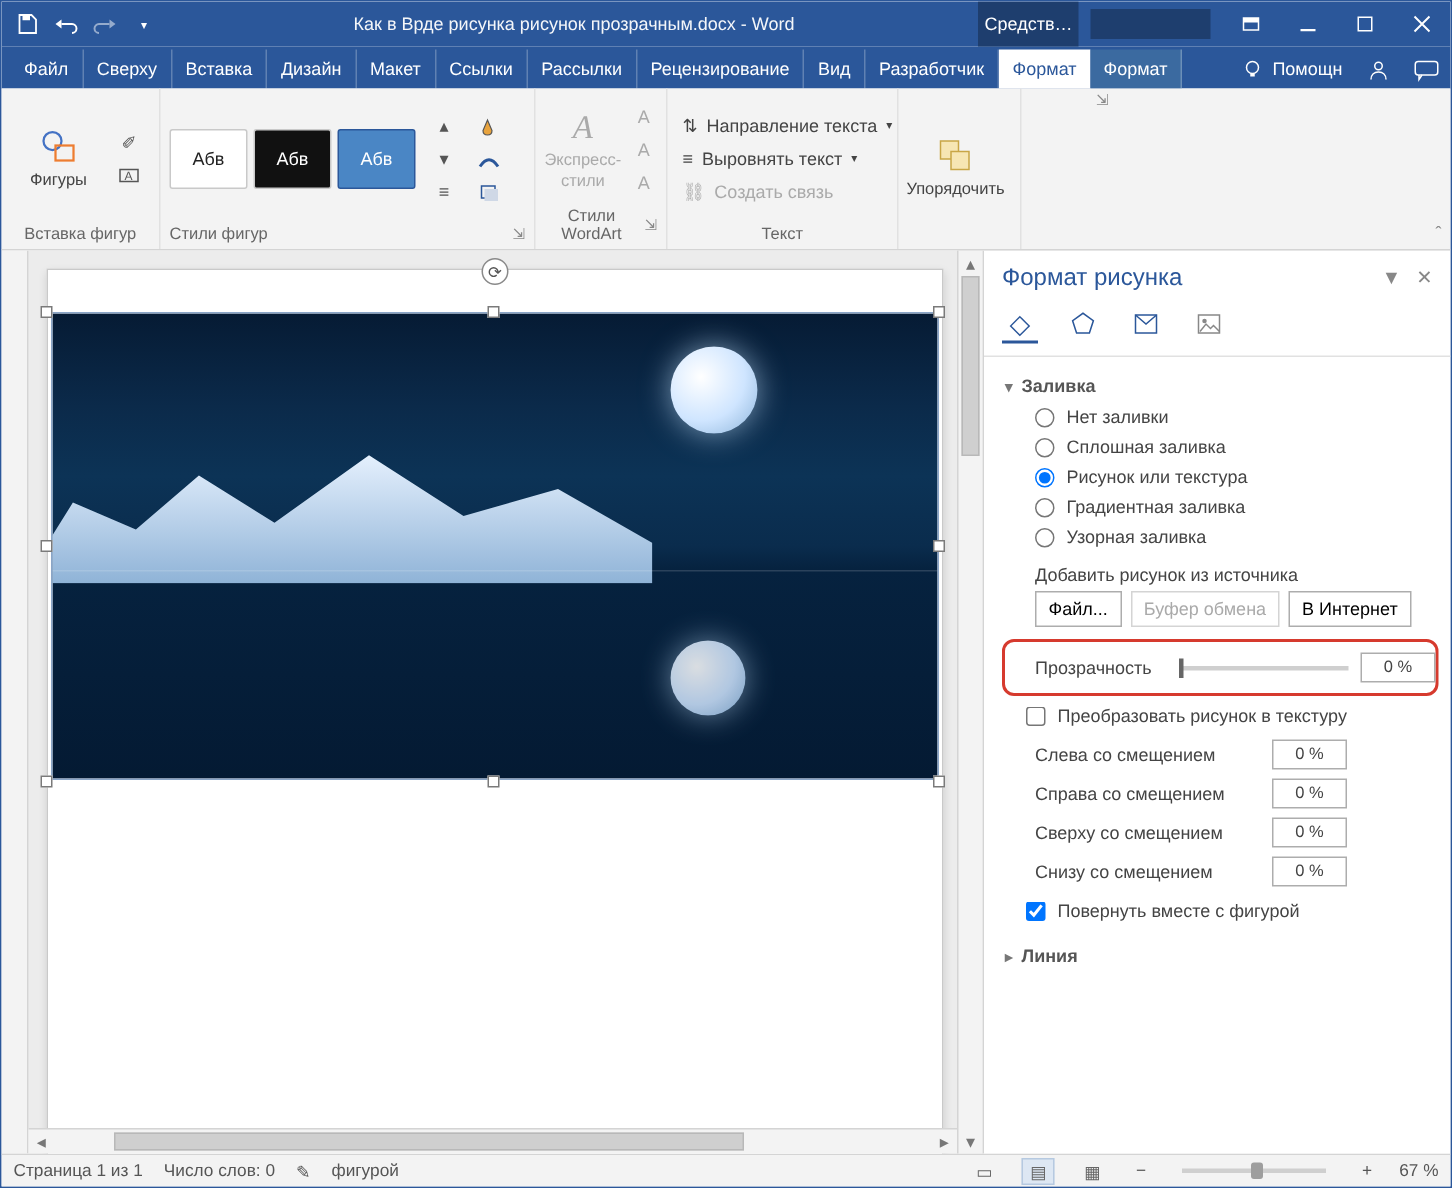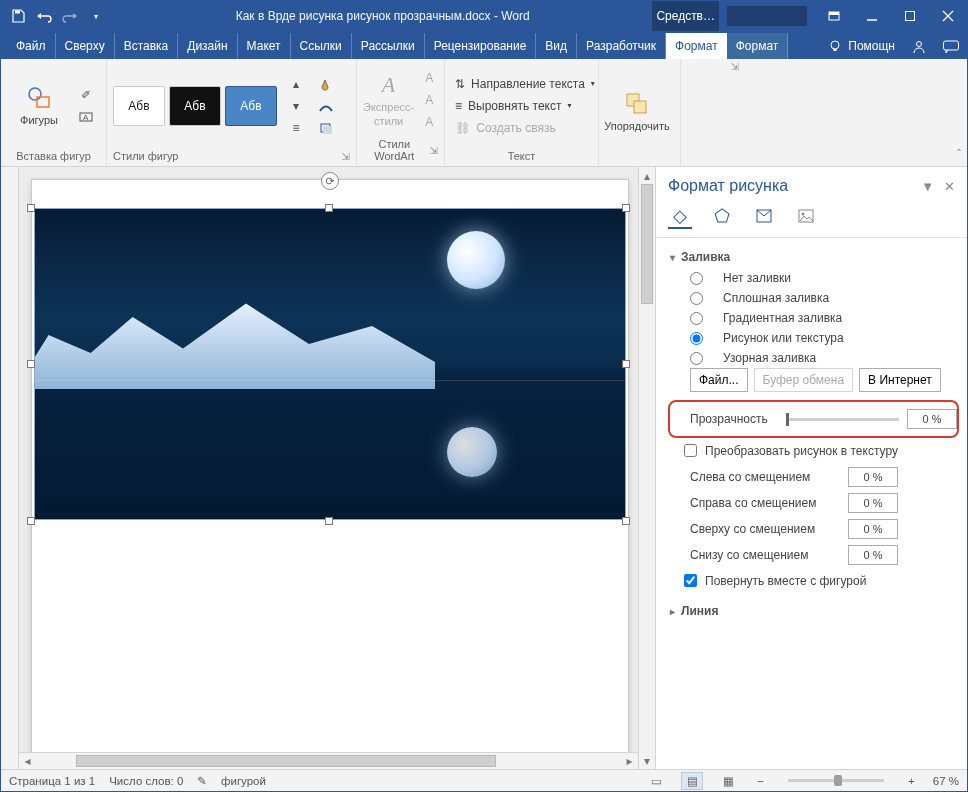--- a/index.html
+++ b/index.html
@@ -60,46 +60,46 @@
 .scrollV .track { flex: 1; position: relative; }
 .scrollV .thumb { position: absolute; top: 0; left: 2px; right: 2px; height: 120px; background: #cfcfcf; border: 1px solid #b8b8b8; }
 .scrollV .arrow { height: 17px; display: flex; align-items: center; justify-content: center; color: #777; cursor: pointer; }
 .scrollH { position: absolute; left: 18px; right: 0; bottom: 0; height: 17px; background: #f3f3f3; border-top: 1px solid #d4d4d4; display: flex; }
 .scrollH .arrow { width: 17px; display: flex; align-items: center; justify-content: center; color: #777; cursor: pointer; }
 .scrollH .track { flex: 1; position: relative; }
 .scrollH .thumb { position: absolute; left: 40px; top: 2px; bottom: 2px; width: 420px; background: #cfcfcf; border: 1px solid #b8b8b8; }
 
 
 .pane { width: 312px; background: #fff; border-left: 1px solid #d4d4d4; display: flex; flex-direction: column; font-size: 12px; }
-.pane .paneHead { display: flex; align-items: center; padding: 10px 12px 6px; }
+.pane .paneHead { display: flex; align-items: flex-start; padding: 10px 12px 6px; }
 .pane .paneHead h3 { color: #2b579a; font-size: 16px; font-weight: 400; flex: 1; }
 .pane .paneHead span { color: #888; cursor: pointer; margin-left: 10px; font-size: 13px; }
 .pane .tabicons { display: flex; gap: 18px; padding: 4px 12px 8px; border-bottom: 1px solid #e1e1e1; }
 .pane .tabicons span { width: 24px; height: 24px; display: flex; align-items: center; justify-content: center; cursor: pointer; color: #2b579a; border-bottom: 2px solid transparent; font-size: 18px; }
 .pane .tabicons span.active { border-bottom-color: #2b579a; }
 .pane .body { flex: 1; overflow: auto; padding: 8px 10px 20px 14px; }
 .sect { margin-bottom: 6px; }
 .sect .sectHead { font-weight: 700; color: #555; cursor: pointer; padding: 4px 0; }
 .sect .sectHead::before { content: "▾"; margin-right: 6px; font-size: 10px; color: #777; }
 .sect.collapsed .sectHead::before { content: "▸"; }
-.radio { display: flex; align-items: center; gap: 20px; padding: 3px 0 3px 20px; cursor: pointer; }
+.radio { display: flex; align-items: center; gap: 8px; padding: 3px 0 3px 20px; cursor: pointer; }
 .radio input { cursor: pointer; }
 .radio label { cursor: pointer; }
 .subhead { padding: 8px 0 4px 20px; color: #444; }
 .btnrow { display: flex; gap: 6px; padding: 0 0 8px 20px; }
 .btnrow .btn { border: 1px solid #adadad; background: #fff; height: 24px; padding: 0 8px; font-size: 12px; cursor: pointer; }
 .btnrow .btn.disabled { color: #aaa; border-color: #d4d4d4; }
 .row { display: flex; align-items: center; gap: 8px; padding: 3px 0 3px 20px; }
 .row .lbl { flex: 0 0 150px; }
 .row .lbl.short { flex: 0 0 88px; }
 .row .slider { flex: 1; height: 3px; background: #cfcfcf; position: relative; cursor: pointer; }
 .row .slider .sthumb { position: absolute; left: 0; top: -5px; width: 3px; height: 13px; background: #666; }
 .valbox { width: 50px; height: 20px; border: 1px solid #adadad; font-size: 11px; text-align: center; line-height: 18px; }
 .highlight { border: 2px solid #d63a2e; border-radius: 8px; padding: 4px 0; margin-left: -2px; margin-right: -2px; }
-.check { display: flex; align-items: flex-start; gap: 8px; padding: 6px 0 6px 14px; }
+.check { display: flex; align-items: flex-end; gap: 8px; padding: 6px 0 6px 14px; }
 .smallicon { width: 20px; height: 20px; border: 1px solid #adadad; display: inline-flex; align-items: center; justify-content: center; font-size: 11px; cursor: pointer; }
 
 
 .status { height: 22px; background: #f3f3f3; border-top: 1px solid #d4d4d4; display: flex; align-items: center; font-size: 11.5px; color: #555; padding: 0 8px; gap: 14px; }
 .status .spacer { flex: 1; }
 .status .viewbtn { width: 22px; height: 18px; display: flex; align-items: center; justify-content: center; cursor: pointer; border: 1px solid transparent; color: #666; }
 .status .viewbtn.active { background: #dde7f3; border-color: #b6c9e0; }
 .status .zslider { width: 96px; height: 3px; background: #cfcfcf; position: relative; margin: 0 6px; }
 .status .zslider .zthumb { position: absolute; left: 48%; top: -4px; width: 8px; height: 11px; background: #9e9e9e; border-radius: 2px; }
 
@@ -384,32 +384,33 @@
 
         <div class="radio">
             <input type="radio" name="fill" style="">
             <label><span>Нет заливки</span></label>
           </div>
         <div class="radio">
             <input type="radio" name="fill" style="">
             <label><span>Сплошная заливка</span></label>
           </div>
         <div class="radio">
+            <input type="radio" name="fill" checked="" style="">
+            <label><span>Рисунок или текстура</span></label>
+          </div>
+        <div class="radio">
             <input type="radio" name="fill" style="">
             <label><span>Градиентная заливка</span></label>
-          </div>
-        <div class="radio">
-            <input type="radio" name="fill" checked="" style="">
-            <label><span>Рисунок или текстура</span></label>
           </div>
         <div class="radio">
             <input type="radio" name="fill" style="">
             <label><span>Узорная заливка</span></label>
           </div>
 
+        <div class="subhead">Добавить рисунок из источника</div>
         <div class="btnrow">
           <button class="btn">Файл...</button>
           <button class="btn disabled">Буфер обмена</button>
           <button class="btn">В Интернет</button>
         </div>
 
 
         <div class="highlight">
           <div class="row">
             <div class="lbl short">Прозрачность</div>

